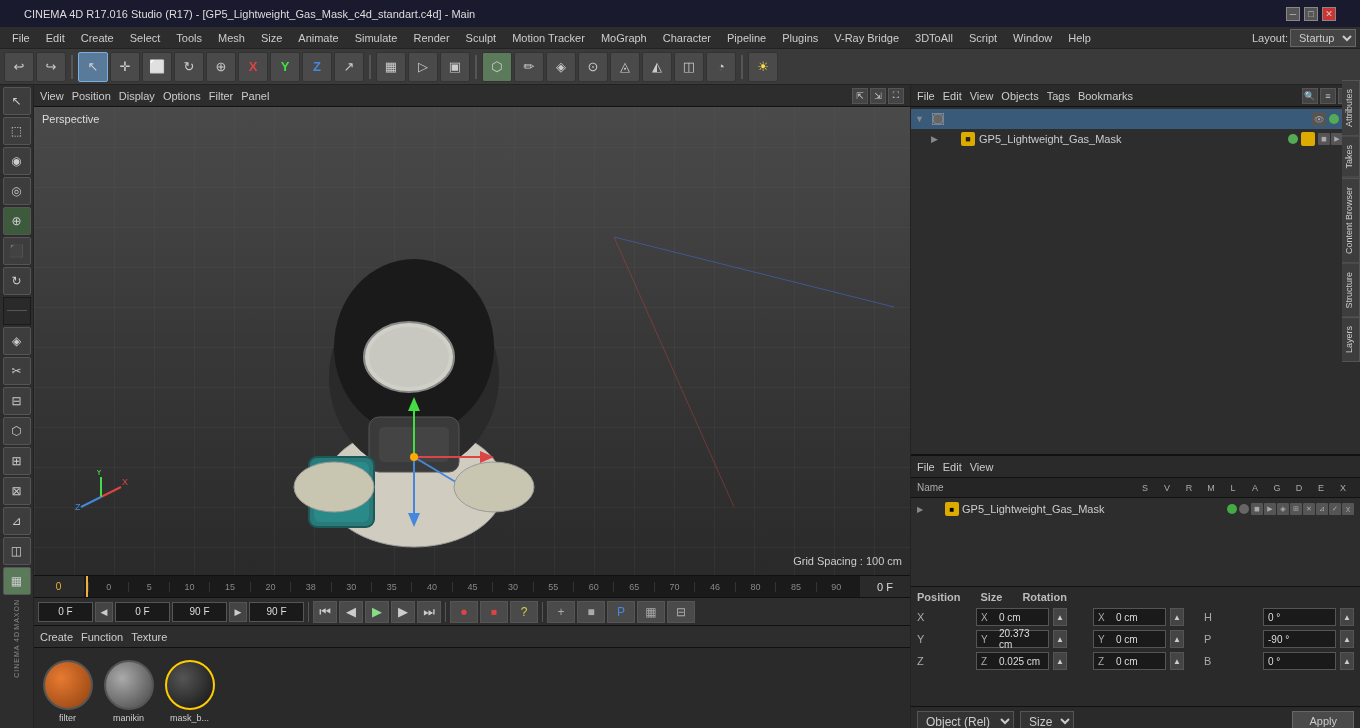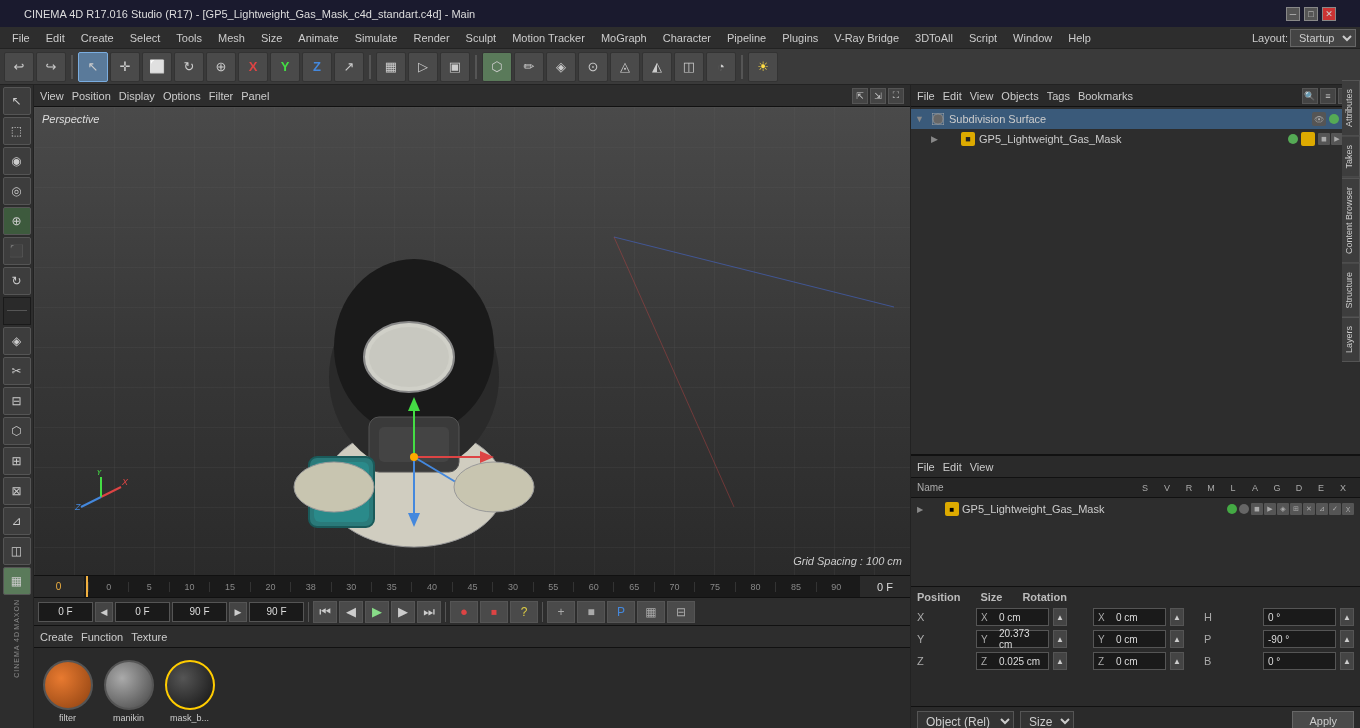--- a/index.html
+++ b/index.html
@@ -149,21 +149,20 @@
       display: flex; align-items: center; justify-content: center;
       color: #ccc; font-size: 9px; cursor: pointer;
     }
 
     
     #viewport-canvas {
       flex: 1;
       background: linear-gradient(180deg, #4a4a4a 0%, #383838 50%, #2a2a2a 100%);
       position: relative;
       overflow: hidden;
-      font-style: italic;
     }
 
     
     #viewport-canvas::before {
       content: '';
       position: absolute;
       inset: 0;
       background-image:
         linear-gradient(rgba(100,100,100,0.15) 1px, transparent 1px),
         linear-gradient(90deg, rgba(100,100,100,0.15) 1px, transparent 1px);
@@ -704,21 +703,21 @@
         <div class="tl-tick">38</div>
         <div class="tl-tick">30</div>
         <div class="tl-tick">35</div>
         <div class="tl-tick">40</div>
         <div class="tl-tick">45</div>
         <div class="tl-tick">30</div>
         <div class="tl-tick">55</div>
         <div class="tl-tick">60</div>
         <div class="tl-tick">65</div>
         <div class="tl-tick">70</div>
-        <div class="tl-tick">75</div>
+        <div class="tl-tick">46</div>
         <div class="tl-tick">80</div>
         <div class="tl-tick">85</div>
         <div class="tl-tick">90</div>
       </div>
       <div class="tl-frame-display">
         <span>0 F</span>
       </div>
     </div>
 
     <div id="transport-bar">
@@ -801,21 +800,20 @@
       <div class="obj-tree">
 
         <div class="obj-item selected">
           <span class="obj-toggle">▼</span>
           <span style="width:14px; height:14px; display:flex; align-items:center; justify-content:center;">
             <svg width="12" height="12">
                 <rect x="0" y="0" width="12" height="12" fill="none" stroke="#aaa" stroke-width="1"></rect>
                 <path d="M2,2 Q6,0 10,2 Q12,6 10,10 Q6,12 2,10 Q0,6 2,2Z" fill="#666" stroke="#aaa" stroke-width="0.5"></path>
               </svg>
           </span>
-          <span class="obj-name">Subdivision Surface</span>
           <div class="obj-status-icons">
 
             <div style="width:14px;height:14px;background:#555;border-radius:2px;font-size:8px;display:flex;align-items:center;justify-content:center;color:#aaa;">👁</div>
             <div style="width:10px;height:10px;background:#55aa55;border-radius:50%;"></div>
             <div style="width:14px;height:14px;background:#555;border-radius:2px;font-size:8px;display:flex;align-items:center;justify-content:center;">✓</div>
           </div>
         </div>
 
         <div class="obj-item">
           <span class="obj-toggle" style="width:12px;display:inline-block;"></span>

